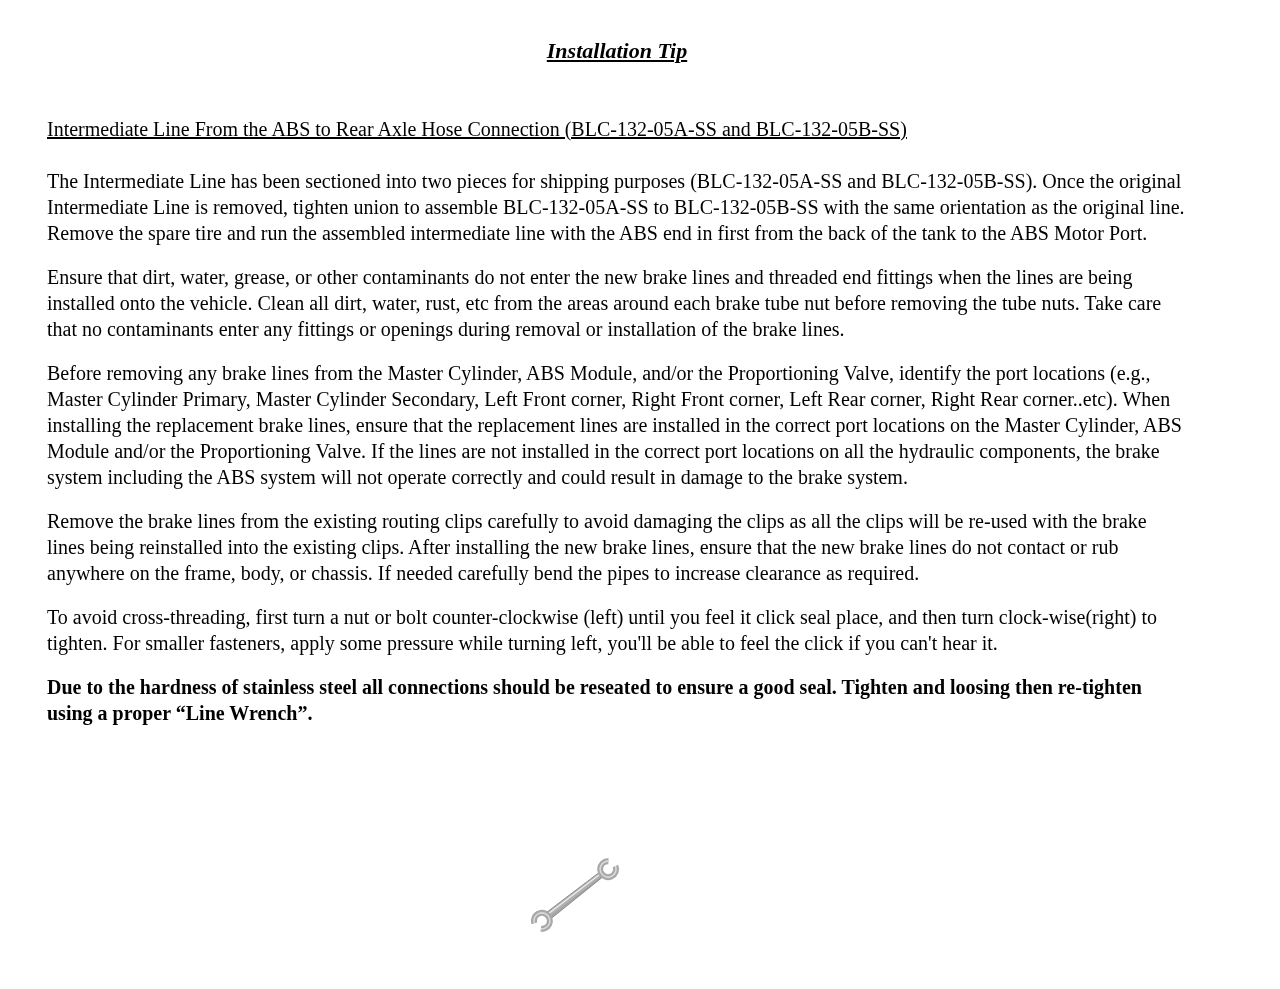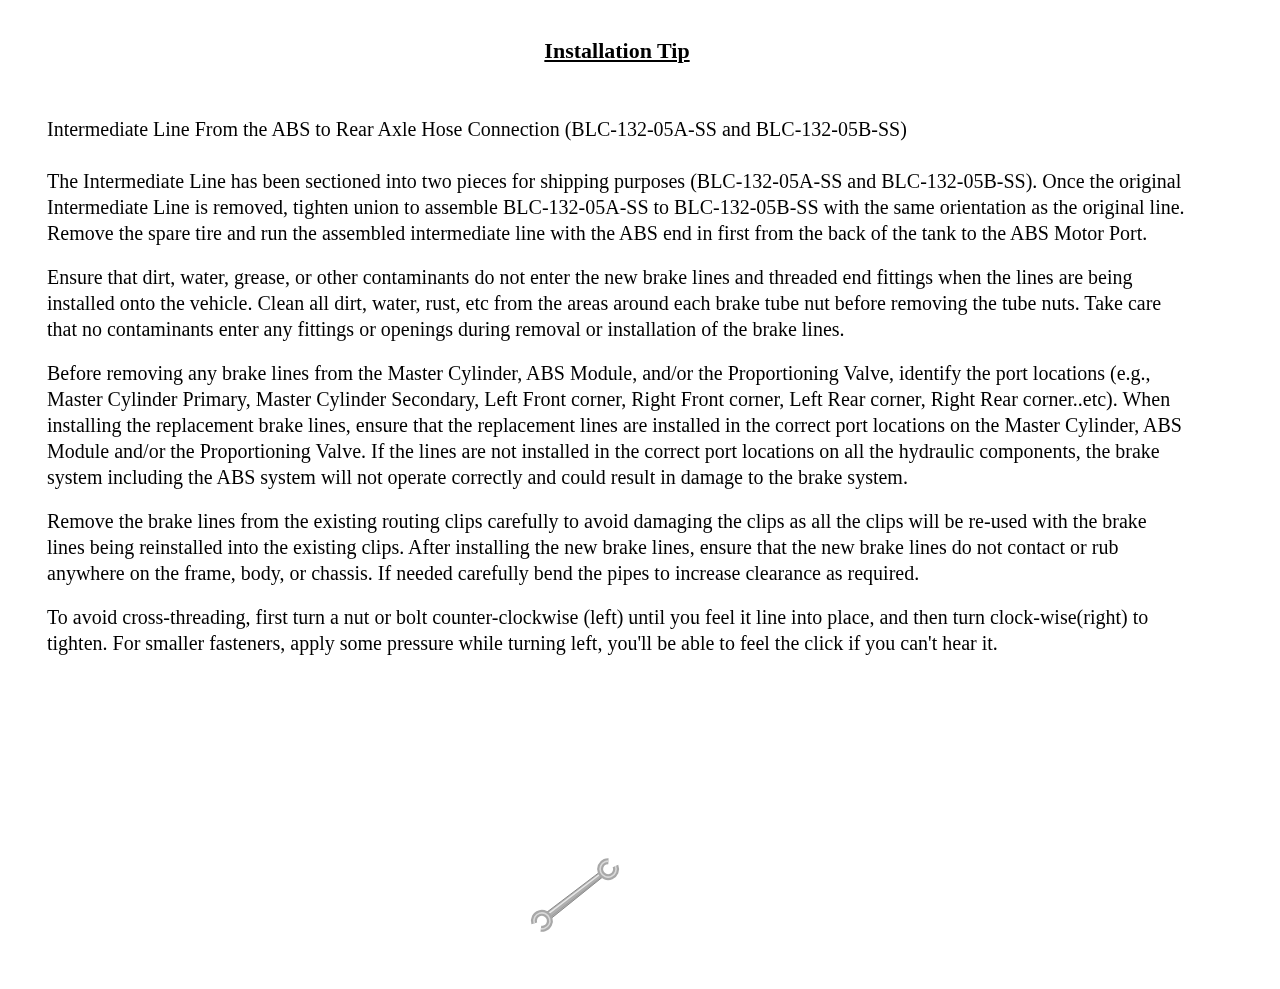--- a/index.html
+++ b/index.html
@@ -22,26 +22,28 @@
     width: 1140px;
   }
   .doc-title {
     margin: 0;
     padding-top: 36px;
     text-align: center;
     font-size: 22px;
     line-height: 30px;
     font-weight: bold;
     text-decoration: underline;
+    font-style: italic;
   }
   .section-heading {
     margin: 50px 0 26px 0;
     font-size: 20px;
     line-height: 26px;
     font-weight: normal;
+    text-decoration: underline;
   }
   .para {
     margin: 18px 0;
     font-size: 20px;
     line-height: 26px;
     text-align: left;
   }
   .para.bold {
     font-weight: bold;
   }
@@ -65,22 +67,23 @@
   <h2 class="section-heading">Intermediate Line From the ABS to Rear Axle Hose Connection (BLC-132-05A-SS and BLC-132-05B-SS)</h2>
 
   <p class="para">The Intermediate Line has been sectioned into two pieces for shipping purposes (BLC-132-05A-SS and BLC-132-05B-SS). Once the original Intermediate Line is removed, tighten union to assemble BLC-132-05A-SS to BLC-132-05B-SS with the same orientation as the original line. Remove the spare tire and run the assembled intermediate line with the ABS end in first from the back of the tank to the ABS Motor Port.</p>
 
   <p class="para">Ensure that dirt, water, grease, or other contaminants do not enter the new brake lines and threaded end fittings when the lines are being installed onto the vehicle. Clean all dirt, water, rust, etc from the areas around each brake tube nut before removing the tube nuts. Take care that no contaminants enter any fittings or openings during removal or installation of the brake lines.</p>
 
   <p class="para">Before removing any brake lines from the Master Cylinder, ABS Module, and/or the Proportioning Valve, identify the port locations (e.g., Master Cylinder Primary, Master Cylinder Secondary, Left Front corner, Right Front corner, Left Rear corner, Right Rear corner..etc). When installing the replacement brake lines, ensure that the replacement lines are installed in the correct port locations on the Master Cylinder, ABS Module and/or the Proportioning Valve. If the lines are not installed in the correct port locations on all the hydraulic components, the brake system including the ABS system will not operate correctly and could result in damage to the brake system.</p>
 
   <p class="para">Remove the brake lines from the existing routing clips carefully to avoid damaging the clips as all the clips will be re-used with the brake lines being reinstalled into the existing clips. After installing the new brake lines, ensure that the new brake lines do not contact or rub anywhere on the frame, body, or chassis. If needed carefully bend the pipes to increase clearance as required.</p>
 
-  <p class="para">To avoid cross-threading, first turn a nut or bolt counter-clockwise (left) until you feel it line into place, and then turn clock-wise(right) to tighten. For smaller fasteners, apply some pressure while turning left, you'll be able to feel the click if you can't hear it.</p>
+  <p class="para">To avoid cross-threading, first turn a nut or bolt counter-clockwise (left) until you feel it click seal place, and then turn clock-wise(right) to tighten. For smaller fasteners, apply some pressure while turning left, you'll be able to feel the click if you can't hear it.</p>
 
+  <p class="para bold">Due to the hardness of stainless steel all connections should be reseated to ensure a good seal. Tighten and loosing then re-tighten using a proper “Line Wrench”.</p>
 
 </div>
 
 <div class="wrench-wrap">
   <svg width="110" height="36" viewBox="0 0 110 36" xmlns="http://www.w3.org/2000/svg" aria-hidden="true">
 
     <polygon points="19,14.2 91,15.2 91,20.8 19,21.8" fill="#b0b0b0" stroke="#878787" stroke-width="0.9"></polygon>
 
     <line x1="21" y1="16.4" x2="89" y2="17.0" stroke="#e9e9e9" stroke-width="1.4"></line>
     <line x1="21" y1="20.2" x2="89" y2="20.0" stroke="#9a9a9a" stroke-width="0.8"></line>

